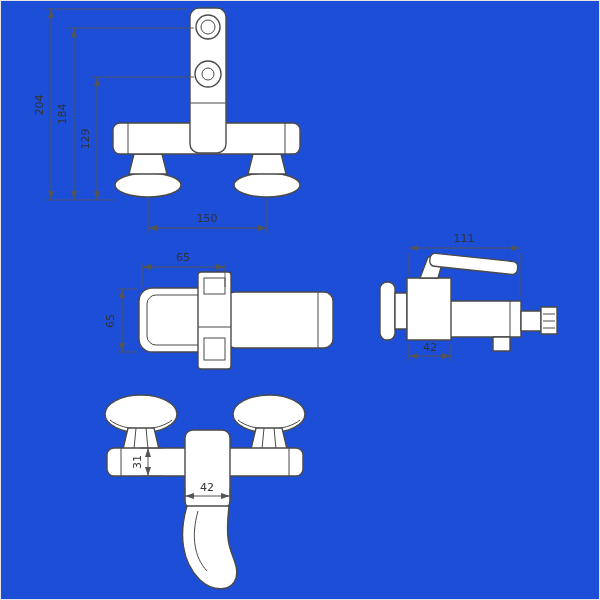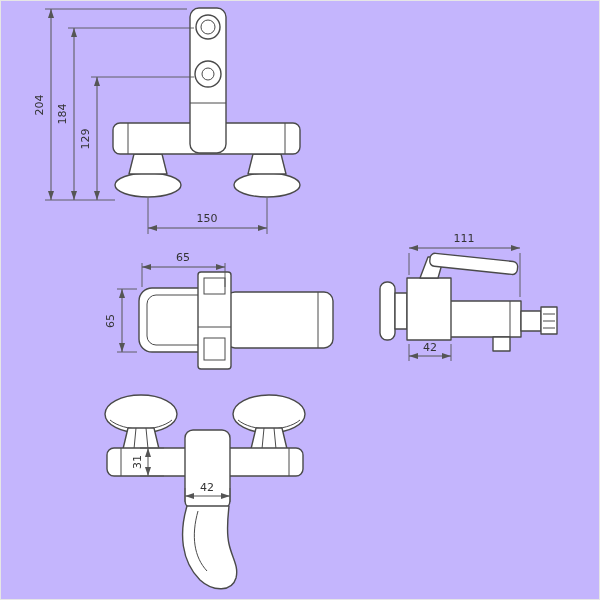--- a/index.html
+++ b/index.html
@@ -1,16 +1,16 @@
 <!DOCTYPE html>
 <html><head>
 <meta charset="utf-8">
 <style>
   html,body{margin:0;padding:0;background:#ffffff;}
-  .canvas{width:600px;height:600px;box-sizing:border-box;border:1px solid #e6e6e6;background:#c4b5fd;}
+  .canvas{width:600px;height:600px;box-sizing:border-box;border:1px solid #e6e6e6;background:#1d4ed8;}
   svg{display:block;}
   .outline{fill:#ffffff;stroke:#4a4a4a;stroke-width:1.4;stroke-linejoin:round;}
   .outline-thin{fill:none;stroke:#4a4a4a;stroke-width:1;}
   .dim{stroke:#555555;stroke-width:1;fill:none;}
   .ext{stroke:#555555;stroke-width:0.9;fill:none;}
   .dim-text{font-family:"DejaVu Sans",sans-serif;font-size:11px;fill:#333333;text-anchor:middle;}
 </style>
 </head>
 <body>
 

